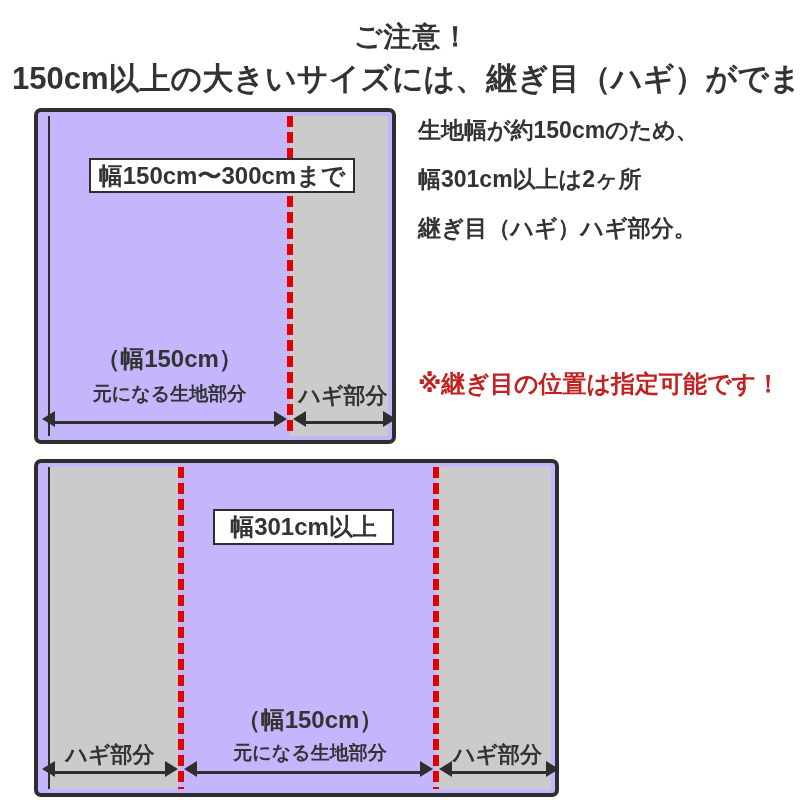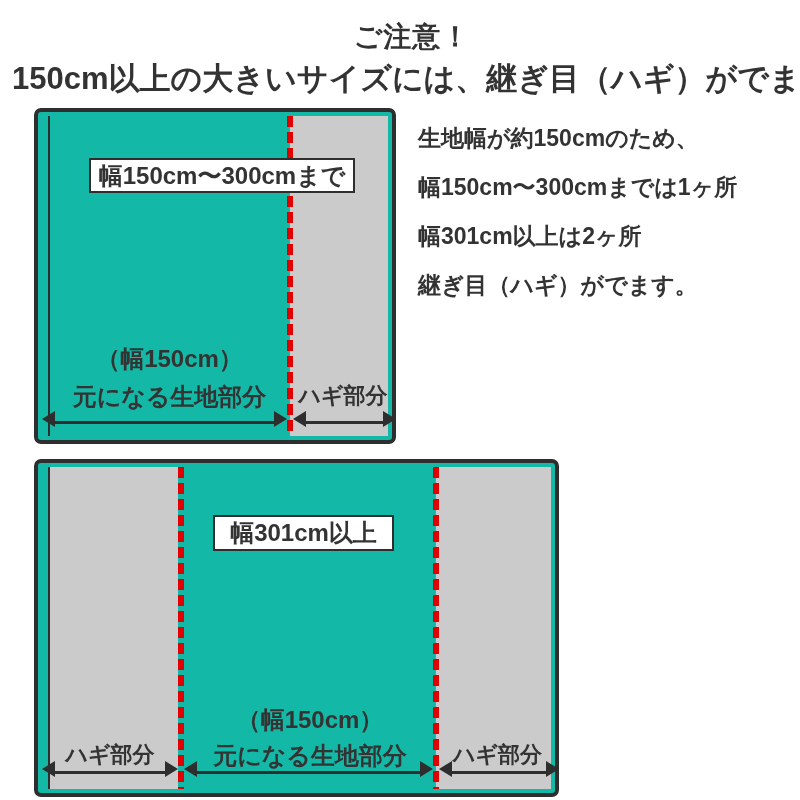--- a/index.html
+++ b/index.html
@@ -23,57 +23,57 @@
     position:absolute;left:0;top:6px;width:800px;
     text-align:center;font-size:28px;letter-spacing:1px;
   }
   .page-subtitle{
     position:absolute;left:0;top:46px;width:800px;
     text-align:center;font-size:31px;white-space:nowrap;
   }
   
   .fabric-rect{
     position:absolute;
-    background:#14b8a6;
+    background:#c4b5fd;
     border:4px solid var(--c-border);
     border-radius:7px;
   }
   .rect-top{left:22px;top:96px;width:362px;height:336px;}
   .rect-bottom{left:22px;top:447px;width:525px;height:338px;}
   .gray-area{position:absolute;top:0;bottom:0;background:var(--c-gray);}
   .selvage-line{position:absolute;top:0;bottom:0;left:6px;width:2px;background:var(--c-border);z-index:3;}
   .seam-dash{
     position:absolute;top:0;bottom:0;width:6px;z-index:2;
     background:repeating-linear-gradient(to bottom,var(--c-dash) 0 11px,transparent 11px 16px);
   }
   .size-label-box{
     position:absolute;z-index:4;
     background:#ffffff;border:2px solid var(--c-border);
     display:flex;align-items:center;justify-content:center;
     font-size:24px;white-space:nowrap;
   }
   .diagram-label{
     position:absolute;z-index:4;text-align:center;
-    font-size:24px;white-space:nowrap;line-height:1.1;
+    font-size:19px;white-space:nowrap;line-height:1.1;
   }
   
   .arrow{position:absolute;height:16px;z-index:4;}
   .arrow .arrow-line{position:absolute;left:9px;right:9px;top:6px;height:3px;background:var(--c-border);}
   .arrow::before{
     content:'';position:absolute;left:0;top:0;
     border-top:8px solid transparent;border-bottom:8px solid transparent;
     border-right:13px solid var(--c-border);
   }
   .arrow::after{
     content:'';position:absolute;right:0;top:0;
     border-top:8px solid transparent;border-bottom:8px solid transparent;
     border-left:13px solid var(--c-border);
   }
   
-  .info-block{position:absolute;left:402px;top:100px;}
+  .info-block{position:absolute;left:402px;top:92px;}
   .info-line{font-size:23px;line-height:45px;white-space:nowrap;}
   .notice-block{position:absolute;left:402px;top:346px;color:var(--c-notice);}
   .notice-line{font-size:24px;line-height:44px;white-space:nowrap;}
 </style>
 </head>
 <body>
 
 <div class="page-title">ご注意！</div>
 <div class="page-subtitle">150cm以上の大きいサイズには、継ぎ目（ハギ）がでます</div>
 
@@ -90,35 +90,35 @@
   <div class="arrow" style="left:0;width:245px;top:295px;">
     <div class="arrow-line"></div>
   </div>
   <div class="arrow" style="left:251px;width:103px;top:295px;">
     <div class="arrow-line"></div>
   </div>
 </div>
 
 <div class="info-block">
   <div class="info-line">生地幅が約150cmのため、</div>
-  <div class="info-line">幅150cm〜300cmまでは1ヶ所</div>
   <div class="info-line">幅301cm以上は2ヶ所</div>
-  <div class="info-line">継ぎ目（ハギ）がでます。</div>
+  <div class="info-line">継ぎ目（ハギ）ハギ部分。</div>
 </div>
 
 <div class="notice-block">
+  <div class="notice-line">※継ぎ目の位置は指定可能です！</div>
 </div>
 
 <div class="fabric-rect rect-bottom">
   <div class="gray-area" style="left:8px;width:128px;"></div>
   <div class="gray-area" style="left:394px;right:0;"></div>
   <div class="selvage-line"></div>
   <div class="seam-dash" style="left:136px;"></div>
   <div class="seam-dash" style="left:391px;"></div>
-  <div class="size-label-box" style="left:171px;top:48px;width:181px;height:36px;">
+  <div class="size-label-box" style="left:171px;top:42px;width:181px;height:36px;">
     <span>幅301cm以上</span>
   </div>
   <div class="diagram-label" style="left:142px;width:252px;top:240px;font-size:24px;">（幅150cm）</div>
   <div class="diagram-label" style="left:142px;width:252px;top:276px;">元になる生地部分</div>
   <div class="diagram-label" style="left:0;width:136px;top:276px;font-size:22px;">ハギ部分</div>
   <div class="diagram-label" style="left:394px;width:123px;top:276px;font-size:22px;">ハギ部分</div>
   <div class="arrow" style="left:0;width:136px;top:294px;">
     <div class="arrow-line"></div>
   </div>
   <div class="arrow" style="left:142px;width:249px;top:294px;">

